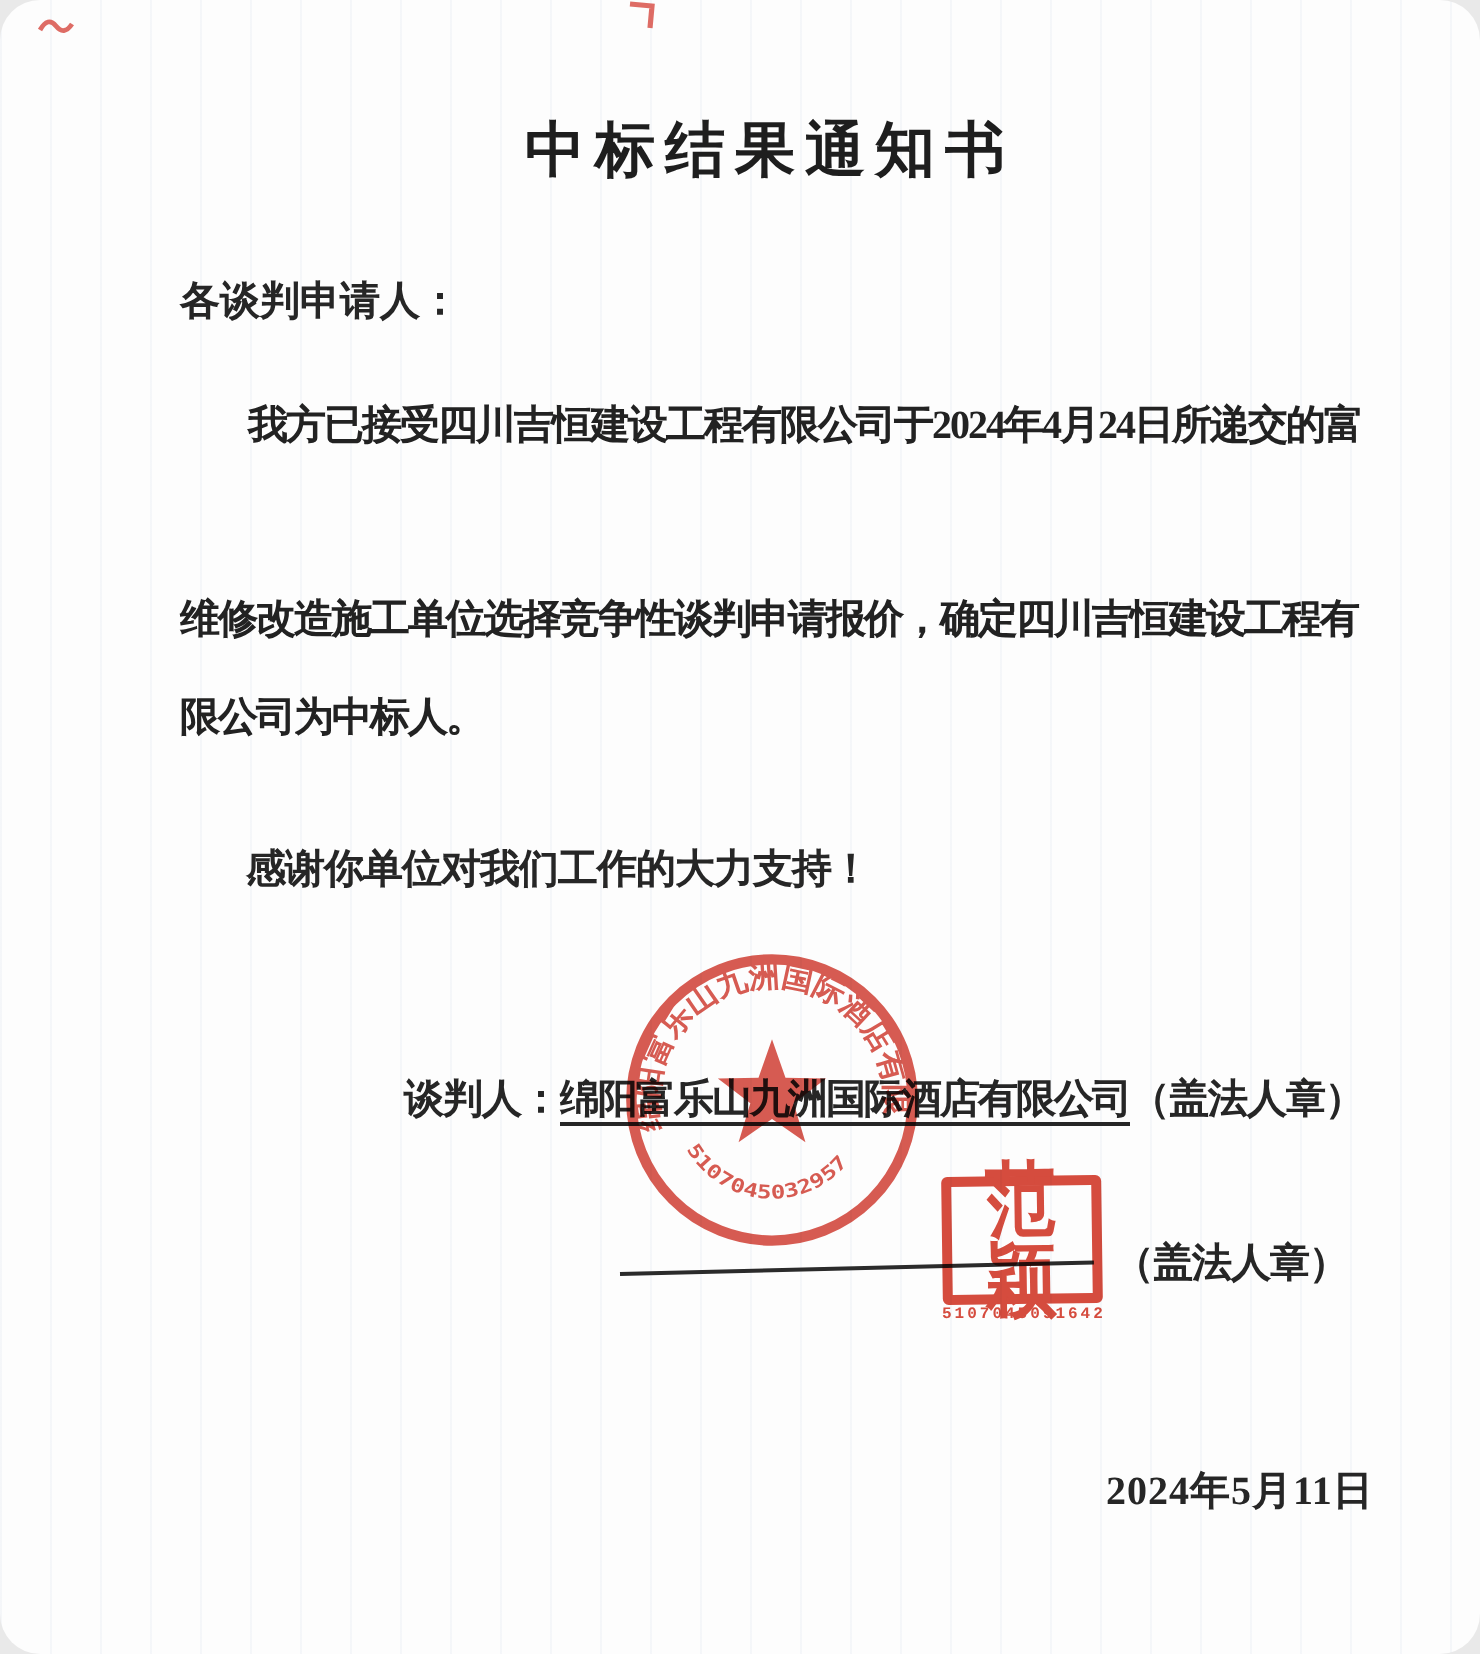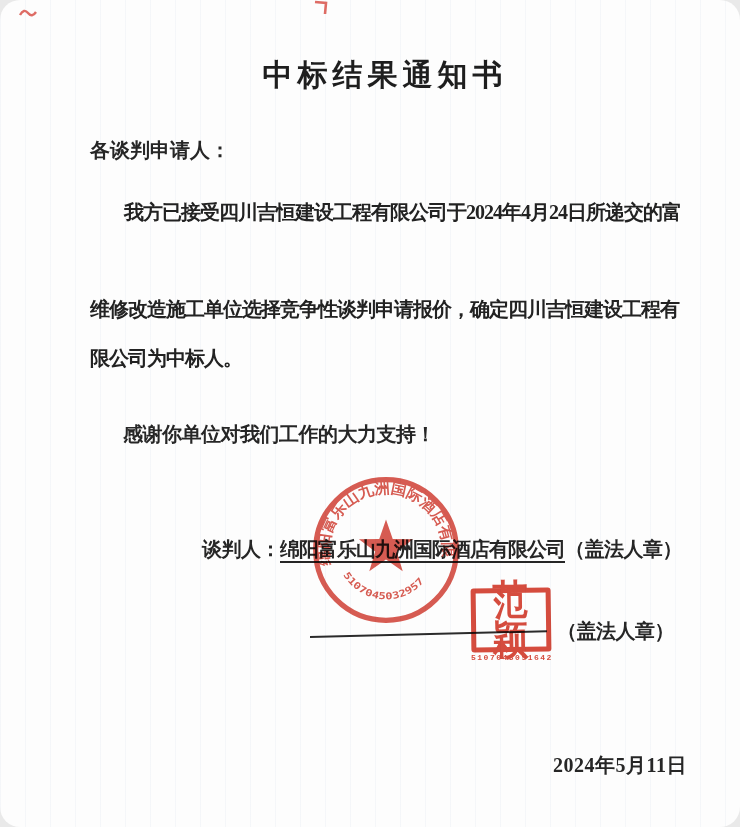--- a/index.html
+++ b/index.html
@@ -63,21 +63,20 @@
   }
   .legal-underline{
     position:absolute;left:310px;top:636px;
     width:237px;height:2px;background:#2b2b2b;
     transform:rotate(-1.4deg);transform-origin:left center;
   }
   .doc-date{
     position:absolute;left:553px;top:732px;
     font-size:20px;font-weight:bold;letter-spacing:0.5px;
     white-space:nowrap;
-    margin-top:20px;
   }
   .round-seal{
     position:absolute;left:310px;top:473px;
     width:152px;height:154px;
     opacity:0.82;mix-blend-mode:multiply;
     pointer-events:none;
   }
   .square-seal{
     position:absolute;left:471px;top:588px;
     width:80px;height:76px;

